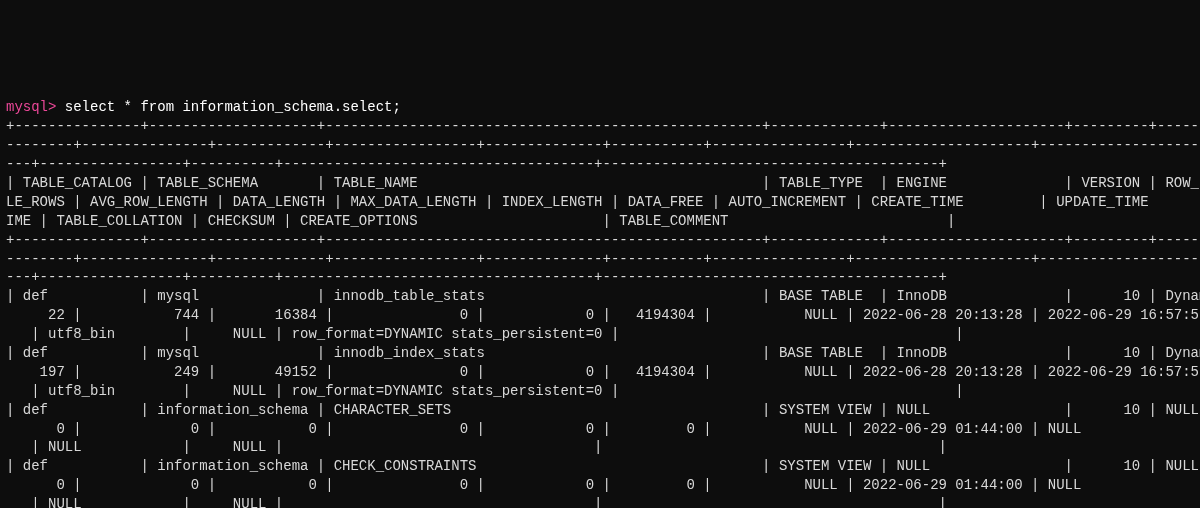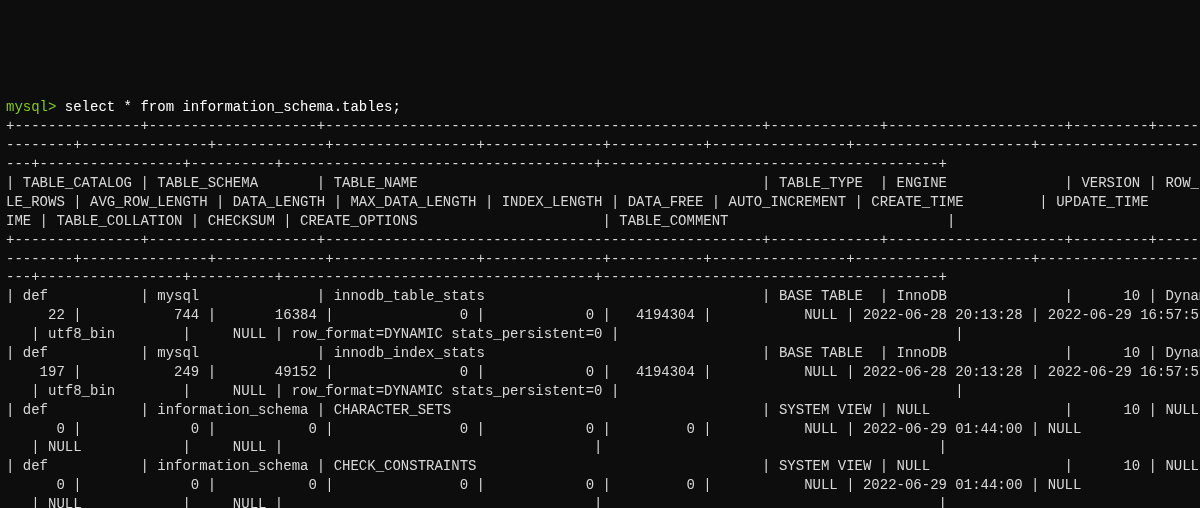--- a/index.html
+++ b/index.html
@@ -14,29 +14,29 @@
     overflow: hidden;
     width: 1200px;
     height: 508px;
   }
   .term {
     padding: 4px 6px;
     width: 1188px;
     height: 500px;
     overflow: hidden;
   }
-  .prompt { color: #84cc16; }
+  .prompt { color: #ec4899; }
   .sel    { color: #ffffff; }
 </style>
 </head>
 <body>
 
 
 
-<div class="term"><span class="prompt">mysql&gt; </span><span class="sel">select * from information_schema.tables;</span>
+<div class="term"><span class="prompt">mysql&gt; </span><span class="sel">select * from information_schema.select;</span>
 <span id="sep1">+---------------+--------------------+----------------------------------------------------+-------------+---------------------+---------+------------+----
 --------+---------------+-------------+-----------------+--------------+-----------+----------------+---------------------+---------------------+---------
 ---+-----------------+----------+-------------------------------------+----------------------------------------+</span>
 <span id="hdr">| TABLE_CATALOG | TABLE_SCHEMA       | TABLE_NAME                                         | TABLE_TYPE  | ENGINE              | VERSION | ROW_FORMAT | TAB
 LE_ROWS | AVG_ROW_LENGTH | DATA_LENGTH | MAX_DATA_LENGTH | INDEX_LENGTH | DATA_FREE | AUTO_INCREMENT | CREATE_TIME         | UPDATE_TIME         | CHECK_T
 IME | TABLE_COLLATION | CHECKSUM | CREATE_OPTIONS                      | TABLE_COMMENT                          |</span>
 <span id="sep2">+---------------+--------------------+----------------------------------------------------+-------------+---------------------+---------+------------+----
 --------+---------------+-------------+-----------------+--------------+-----------+----------------+---------------------+---------------------+---------
 ---+-----------------+----------+-------------------------------------+----------------------------------------+</span>
 <span id="rows">| def           | mysql              | innodb_table_stats                                 | BASE TABLE  | InnoDB              |      10 | Dynamic    |    

